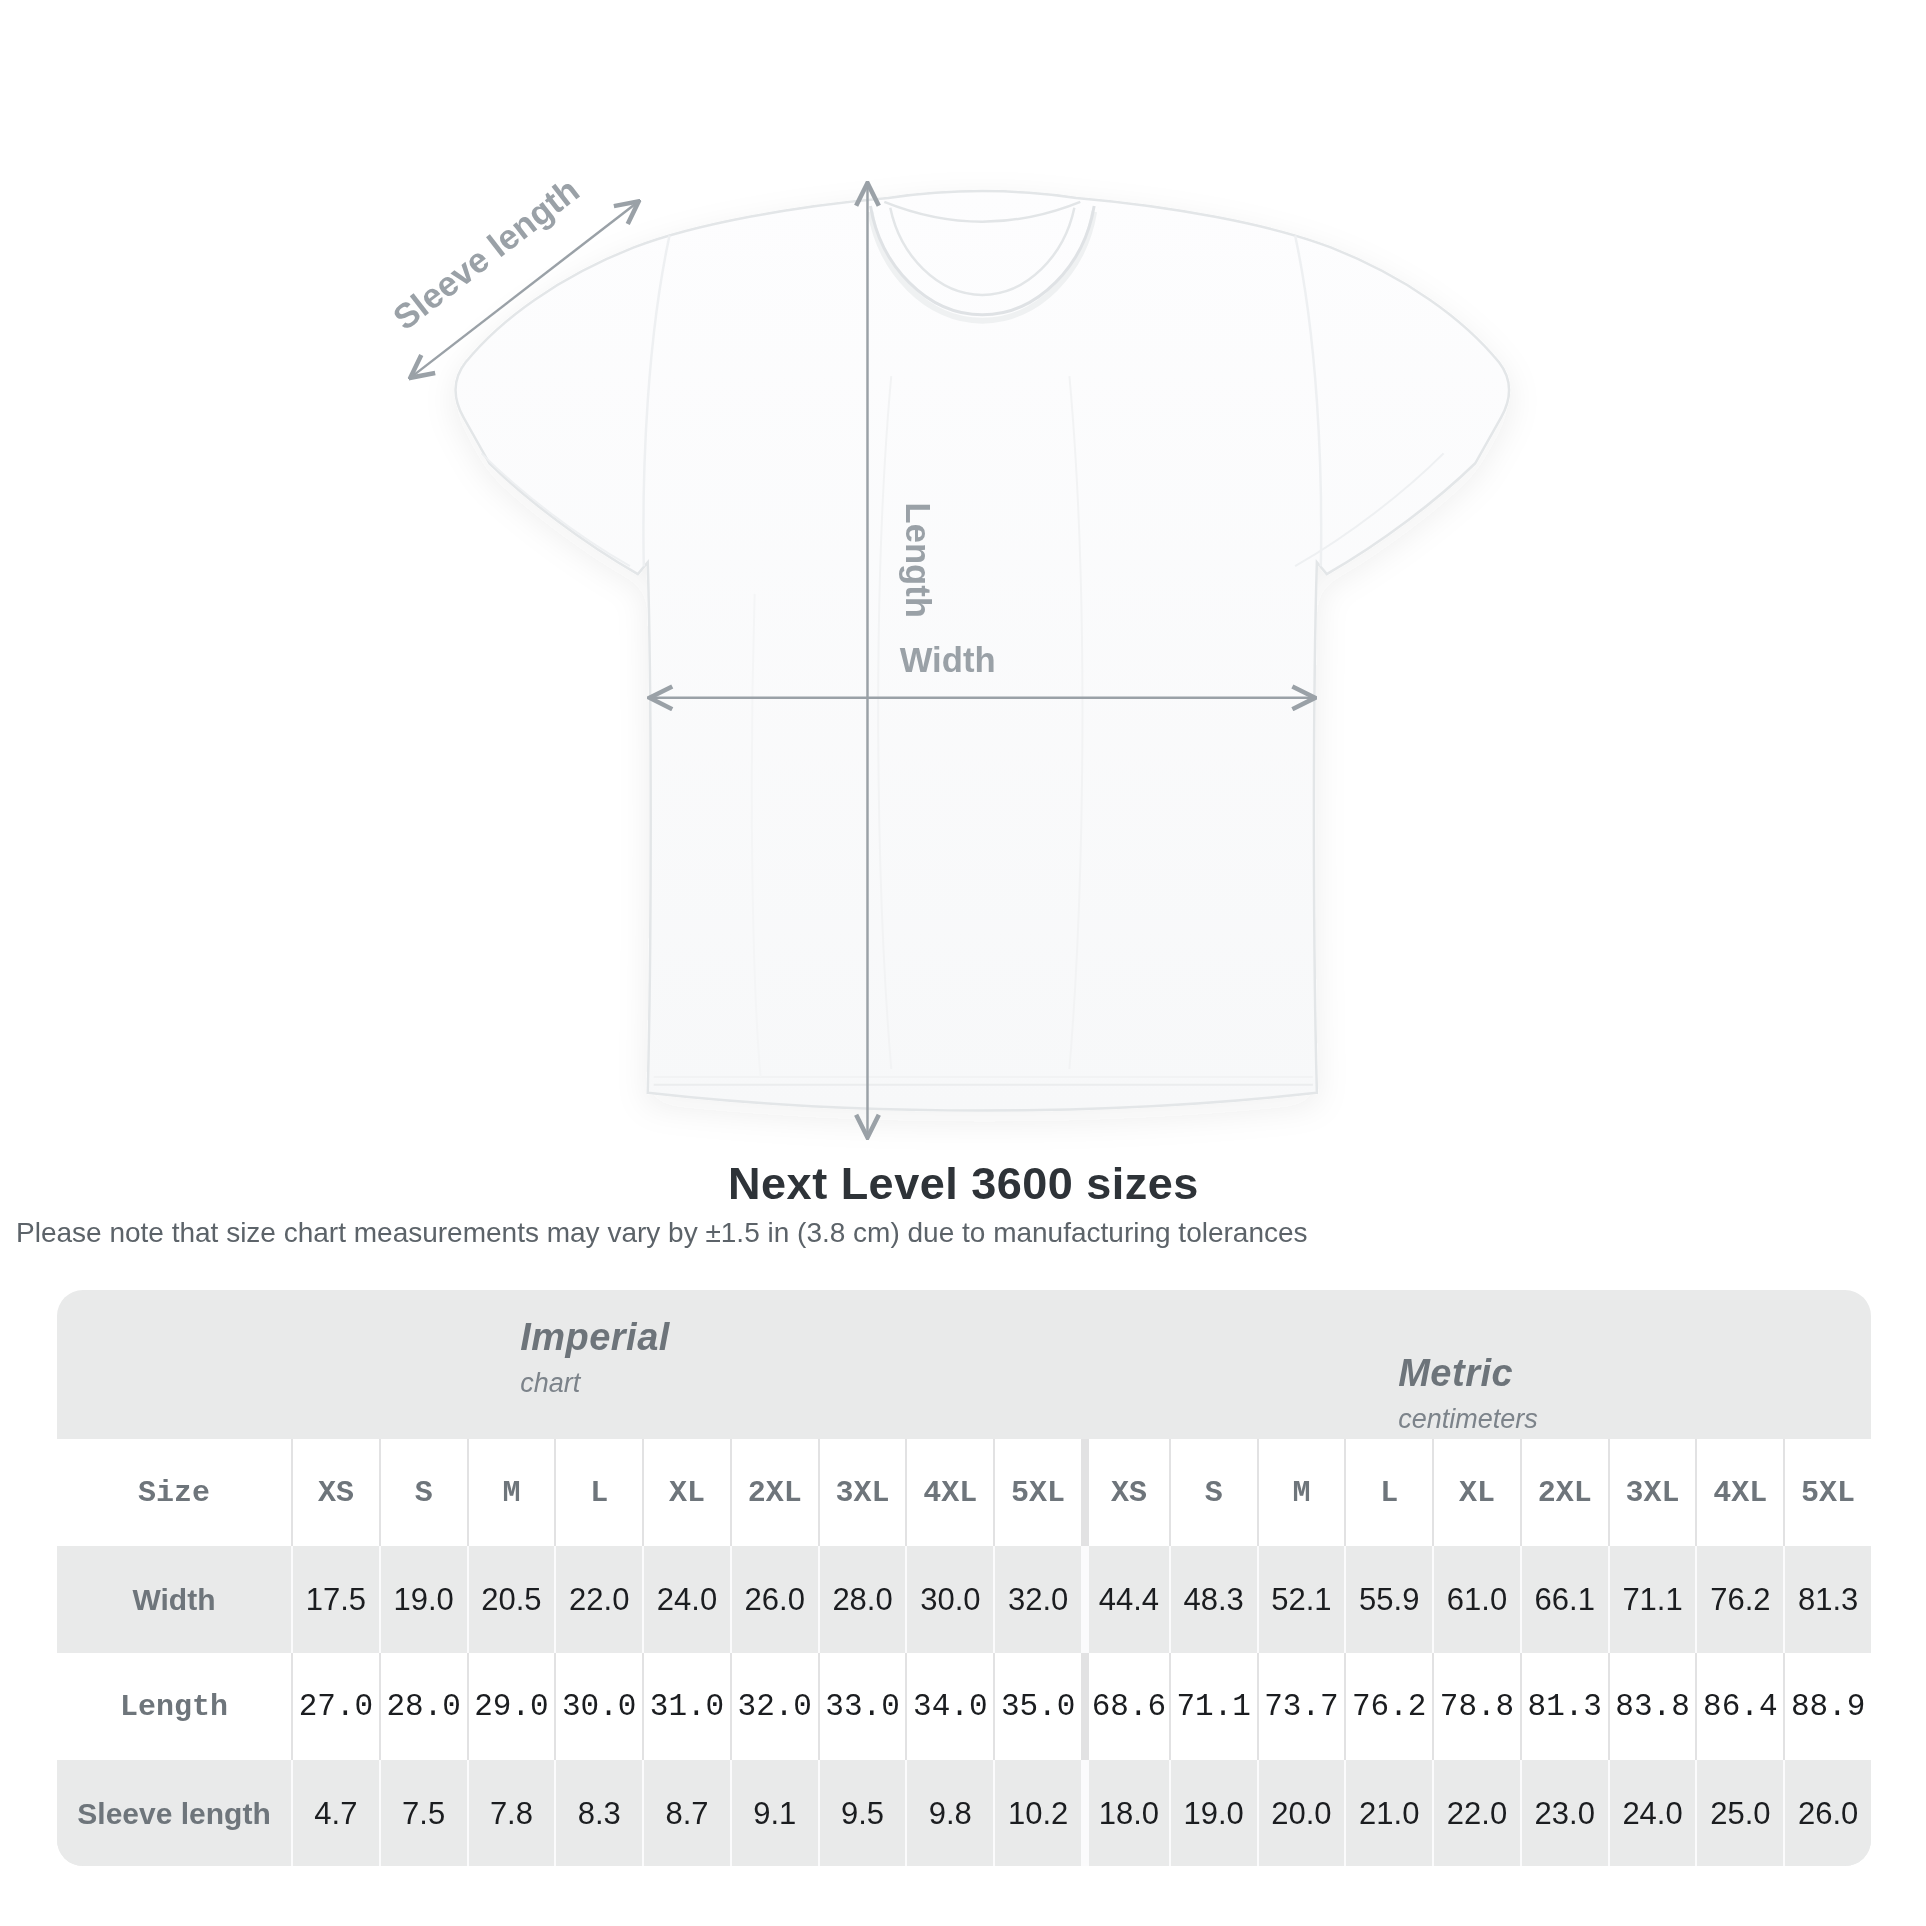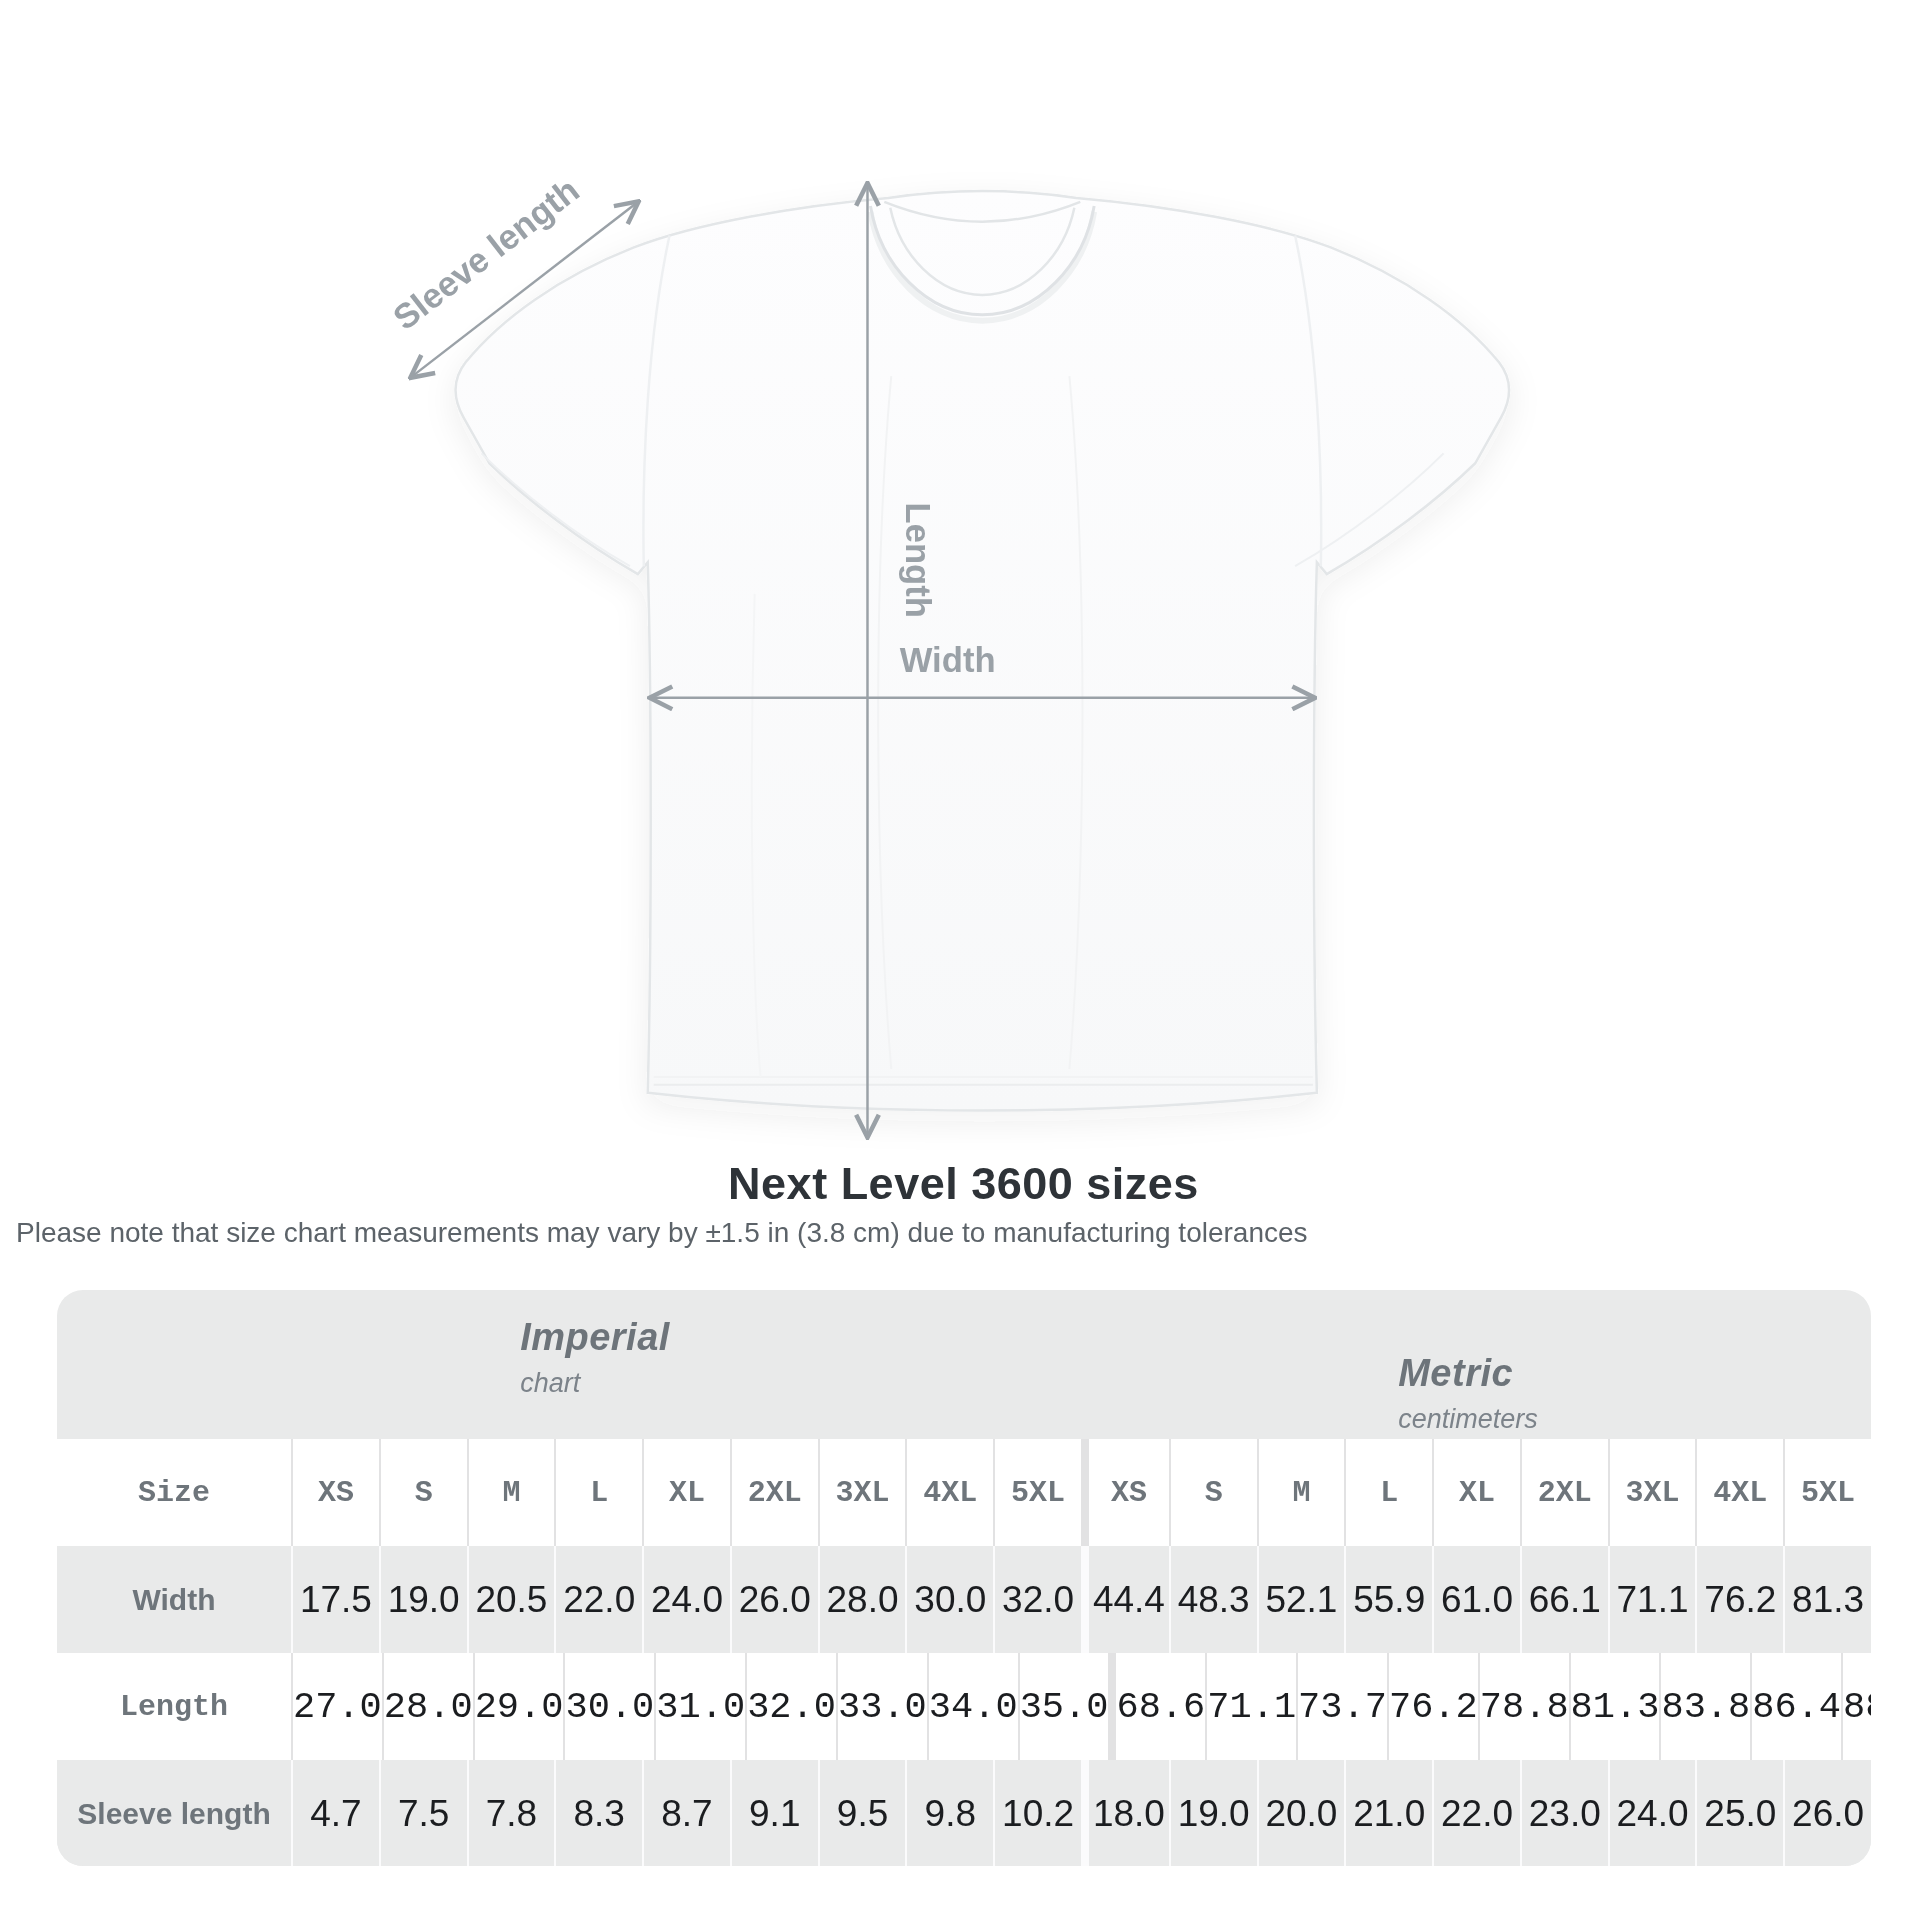--- a/index.html
+++ b/index.html
@@ -27,21 +27,21 @@
 
   .tgrid{position:absolute; left:0; top:149px; width:100%;}
   .trow{display:grid; grid-template-columns:234px repeat(18,1fr); height:107px;}
   .trow.white{background:#ffffff;font-family:Liberation Mono, monospace; --sep:#e2e2e3;}
   .trow.gray{background:#e9eaea; --sep:#fbfbfc;}
   .cell{display:flex; align-items:center; justify-content:center; height:100%;}
   .cell:not(:first-child){border-left:2px solid var(--sep);}
   .cell.metric-start{border-left-width:8px;}
   .label-cell{font-size:30px; font-weight:700; color:#6e757b;}
   .size-cell{font-size:30px; font-weight:700; color:#6e757b;}
-  .num-cell{font-size:37px; font-weight:400; color:#1b1d20;}
+  .num-cell{font-size:31px; font-weight:400; color:#1b1d20;}
 </style>
 </head>
 <body>
 
 <div class="stage">
 
   <svg class="figure" viewBox="0 0 1946 1180" xmlns="http://www.w3.org/2000/svg">
     <defs>
       <linearGradient id="fab" x1="0" y1="0" x2="0" y2="1">
         <stop offset="0" stop-color="#fdfdfe"></stop>

